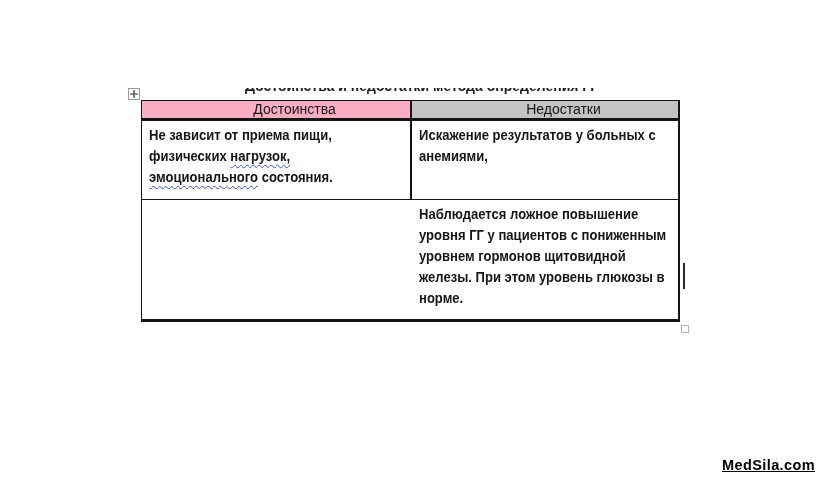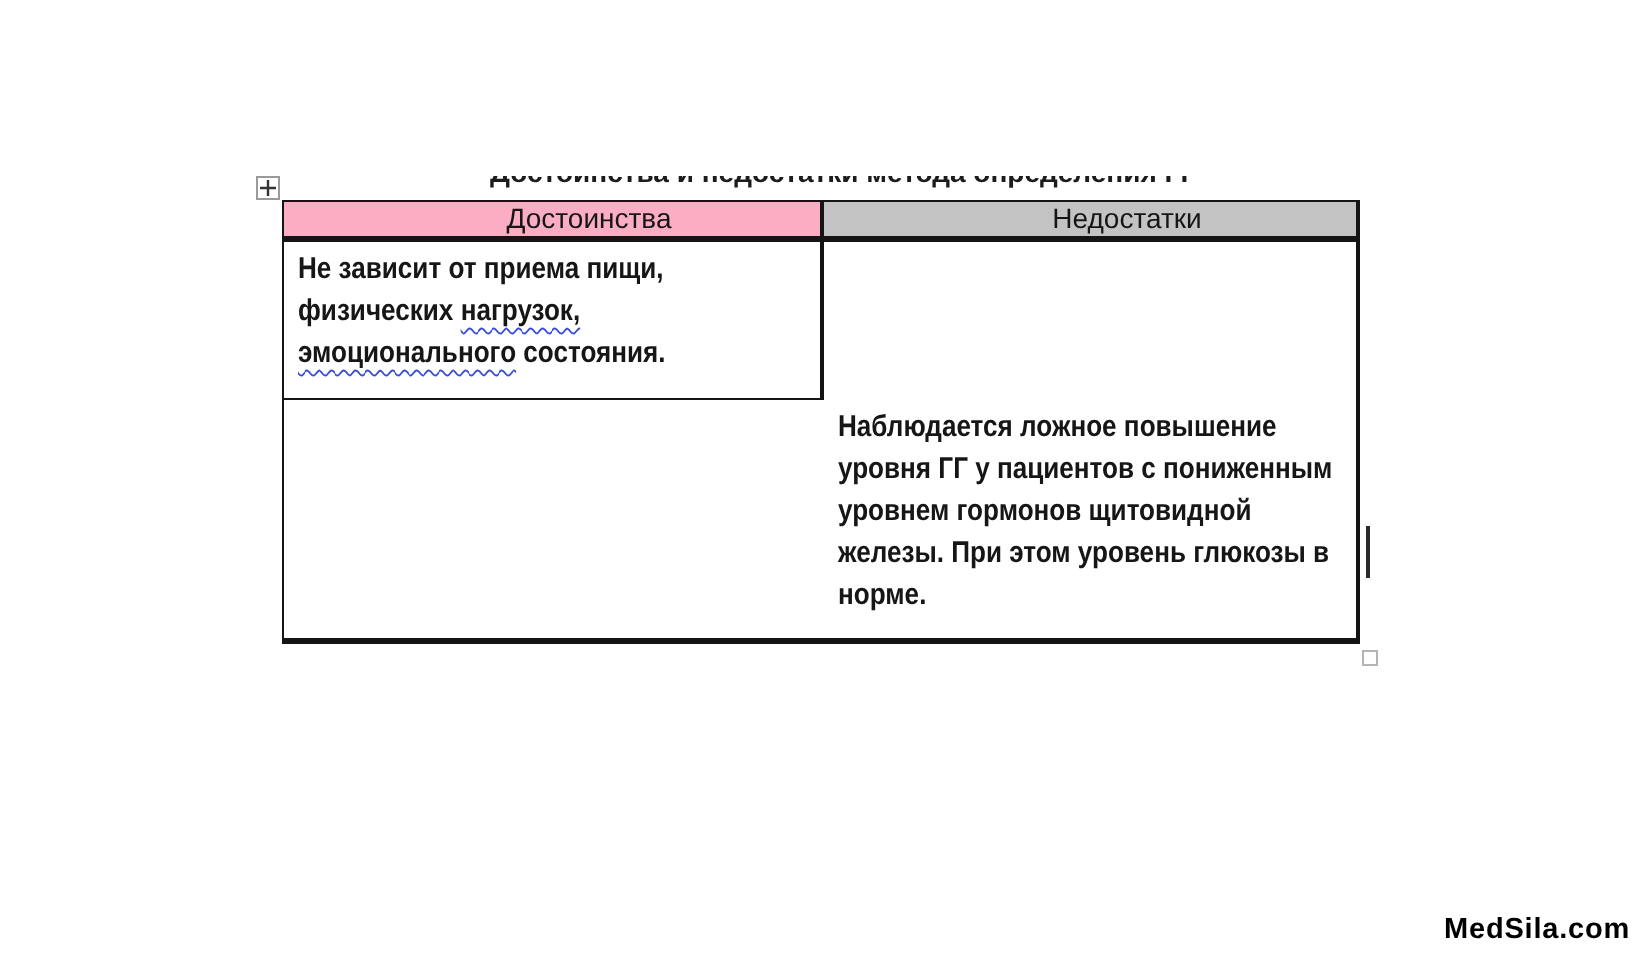--- a/index.html
+++ b/index.html
@@ -33,21 +33,21 @@
   .a1{grid-column:1;grid-row:2;border-right-width:2px;border-bottom-width:1px;}
   .d1{grid-column:2;grid-row:2;border-bottom-width:1px;}
   .a2{grid-column:1;grid-row:3;border-right-width:2px;border-bottom-width:1px;}
   .a3{grid-column:1;grid-row:4;border-right-width:2px;}
   .d23{grid-column:2;grid-row:3/5;}
   .ln{display:block;white-space:nowrap;transform:scaleX(0.87);transform-origin:0 50%;}
   .wavy{text-decoration-line:underline;text-decoration-style:wavy;text-decoration-color:#3b4fd8;
     text-decoration-thickness:1px;text-underline-offset:3px;}
   
   .watermark{position:absolute;left:722px;top:457px;font-size:14.5px;font-weight:bold;
-    letter-spacing:0.4px;color:#000;}
+    letter-spacing:0.4px;color:#000;text-decoration:underline;}
 </style>
 </head>
 <body>
 
 <div class="page">
 
   <div class="caption-clip">
     <div class="cap">Достоинства и недостатки метода определения ГГ</div>
   </div>
 
@@ -64,20 +64,24 @@
     <div class="cell body-cell a1">
       <span class="ln"><span>Не зависит от приема пищи,</span></span>
       <span class="ln"><span>физических </span><span class="wavy">нагрузок,</span></span>
       <span class="ln"><span class="wavy">эмоционального</span><span> состояния.</span></span>
     </div>
 
     <div class="cell hdr hdr-dis">
       <span>Недостатки</span>
     </div>
 
+    <div class="cell body-cell d1">
+      <span class="ln">Искажение результатов у больных с</span>
+      <span class="ln">анемиями,</span>
+    </div>
 
 
 
     <div class="cell body-cell d23">
       <span class="ln">Наблюдается ложное повышение</span>
       <span class="ln">уровня ГГ у пациентов с пониженным</span>
       <span class="ln">уровнем гормонов щитовидной</span>
       <span class="ln">железы. При этом уровень глюкозы в</span>
       <span class="ln">норме.</span>
     </div>

